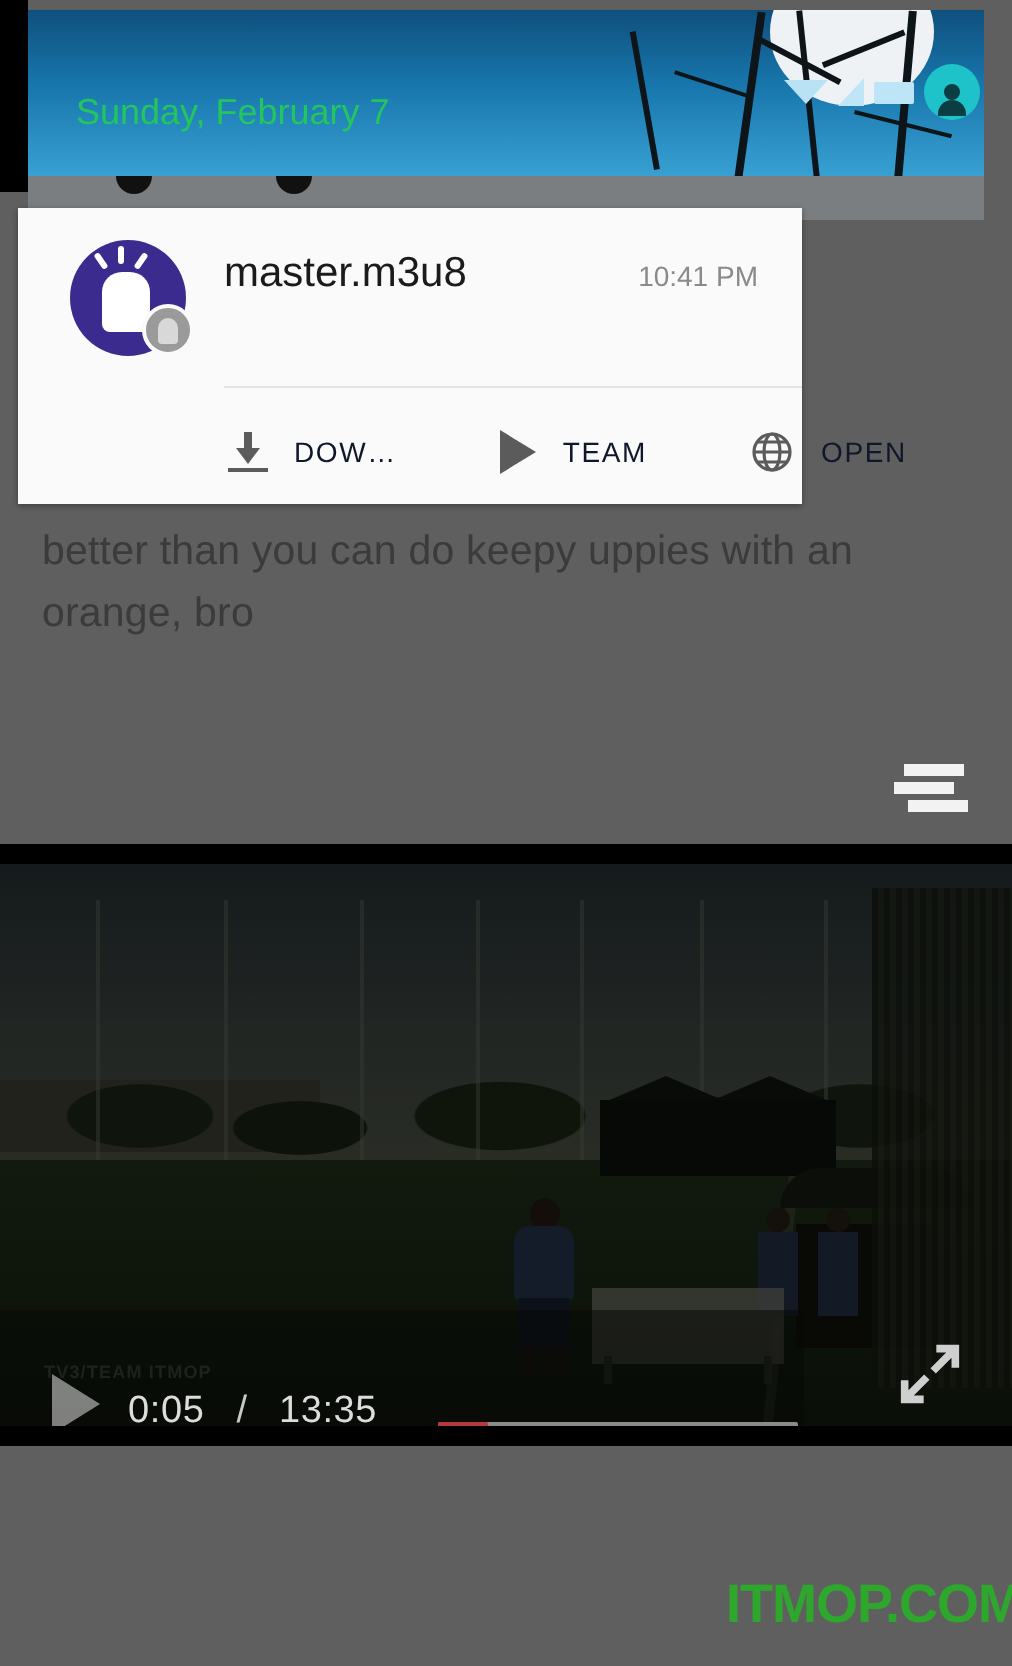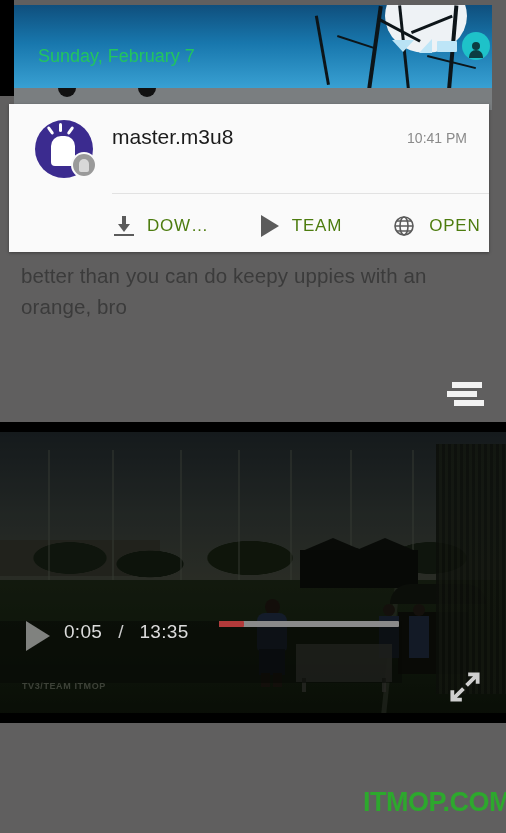--- a/index.html
+++ b/index.html
@@ -159,22 +159,22 @@
     background:#2e251b; border-radius:50%; }
   .staff .b { position:absolute; left:1px; top:12px; width:20px;height:42px;
     background:#2b3a54; }
   .video-scrim {
     position:absolute; left:0; top:0; width:506px; height:285px;
     background:rgba(0,0,0,.55);
   }
 
   
   .controls {
-    position:absolute; left:0; top:621px; width:402px; height:62px;
-    display:flex; align-items:flex-start;
+    position:absolute; left:0; top:655px; width:402px; height:62px;
+    display:flex; align-items:flex-end;
     background:rgba(8,10,6,.55);
   }
   .wm-messi {
     position:absolute; left:22px; top:681px;
     font-size:9px; font-weight:bold; letter-spacing:.6px;
     color:rgba(190,190,180,.28);
     font-family:"Liberation Sans", sans-serif;
   }
   .play-tri {
     margin-left:26px;
@@ -267,21 +267,21 @@
     position:absolute; left:14px; top:88px; width:478px; height:22px;
     background:#7a7e80;
   }
   .peek {
     position:absolute; width:18px; height:9px; background:#111;
     border-radius:0 0 9px 9px; top:88px;
   }
 
   
   .notif {
-    position:absolute; left:9px; top:104px; width:480px; height:148px;
+    position:absolute; left:9px; top:104px; width:392px; height:148px;
     background:#fafafa;
     box-shadow:0 1px 3px rgba(0,0,0,.35);
   }
   .notif-head { position:relative; height:85px; }
   .app-icon {
     position:absolute; left:26px; top:16px; width:58px; height:58px;
     border-radius:50%; background:#3b2b8f;
   }
   .app-icon .hand {
     position:absolute; left:16px; top:16px; width:24px; height:30px;
@@ -313,21 +313,21 @@
     background:#e2e2e2;
   }
   .actions {
     position:absolute; left:0; top:98px; width:488px; height:48px;
     display:flex; align-items:center;
   }
   .act {
     display:flex; align-items:center; cursor:pointer;
   }
   .act .lbl {
-    font-size:17px; color:#4d7c0f; letter-spacing:.8px; margin-left:13px;
+    font-size:14px; color:#0f172a; letter-spacing:.8px; margin-left:13px;
   }
   .act-dl { margin-left:105px; }
   .act-play { margin-left:52px; }
   .act-open { margin-left:50px; }
   .ic-dl { width:20px; height:20px; position:relative; }
   .ic-dl .sh { position:absolute; left:8px; top:0; width:4px;height:10px;background:#5b5b5b; }
   .ic-dl .ar { position:absolute; left:4px; top:8px; width:0;height:0;
     border-left:6px solid transparent; border-right:6px solid transparent;
     border-top:8px solid #5b5b5b; }
   .ic-dl .ln { position:absolute; left:0; top:18px; width:20px;height:2px;background:#5b5b5b; }

